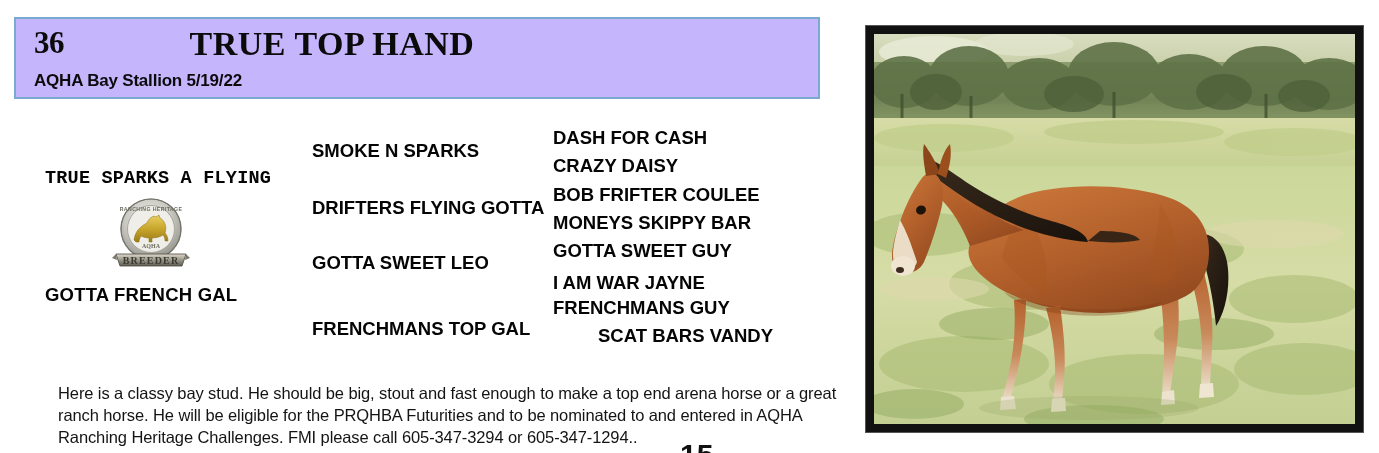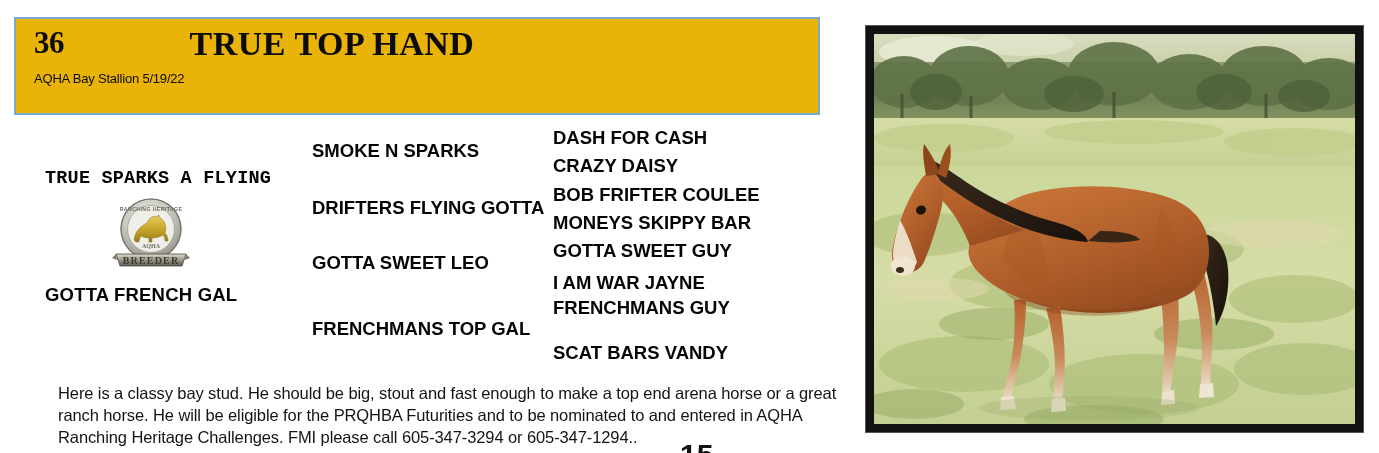--- a/index.html
+++ b/index.html
@@ -9,22 +9,22 @@
     font-family:"Liberation Sans", sans-serif;
     overflow:hidden;
     position:relative;
   }
   #page{position:absolute;inset:0;background:#fff;}
 
   
   .header-box{
     position:absolute;
     left:14px; top:17px;
-    width:806px; height:98px;
-    background:#eab308;
+    width:806px; height:82px;
+    background:#c4b5fd;
     border:2px solid #7ca9cf;
     box-sizing:border-box;
   }
   .hip-number{
     position:absolute;
     left:18px; top:6px;
     font-family:"Liberation Serif", serif;
     font-weight:bold;
     font-size:31px;
     color:#0b0b0b;
@@ -42,22 +42,22 @@
     padding-right:170px;
   }
   .subline{
     position:absolute;
     left:0; right:0; top:52px;
     height:28px;
   }
   .breed-line{
     position:absolute;
     left:18px; top:0;
-    font-size:13px;
-    font-weight:normal;
+    font-size:17px;
+    font-weight:bold;
     color:#0b0b0b;
     letter-spacing:-0.2px;
   }
   .owner-line{
     position:absolute;
     right:14px; top:0;
     font-size:19.5px;
     font-weight:bold;
     color:#0b0b0b;
     letter-spacing:-0.3px;
@@ -109,21 +109,21 @@
     color:#050505;
     white-space:nowrap;
   }
   .c3r0{top:127px;}
   .c3r1{top:155px;}
   .c3r2{top:184px;}
   .c3r3{top:212px;}
   .c3r4{top:240px;}
   .c3r5{top:272px;}
   .c3r6{top:297px;}
-  .c3r7{top:342px;}
+  .c3r7{top:325px;margin-left:45px;}
 
   
   .description{
     position:absolute;
     left:58px; top:382px;
     width:785px;
     font-size:16.5px;
     line-height:22px;
     color:#141414;
     letter-spacing:-0.1px;

